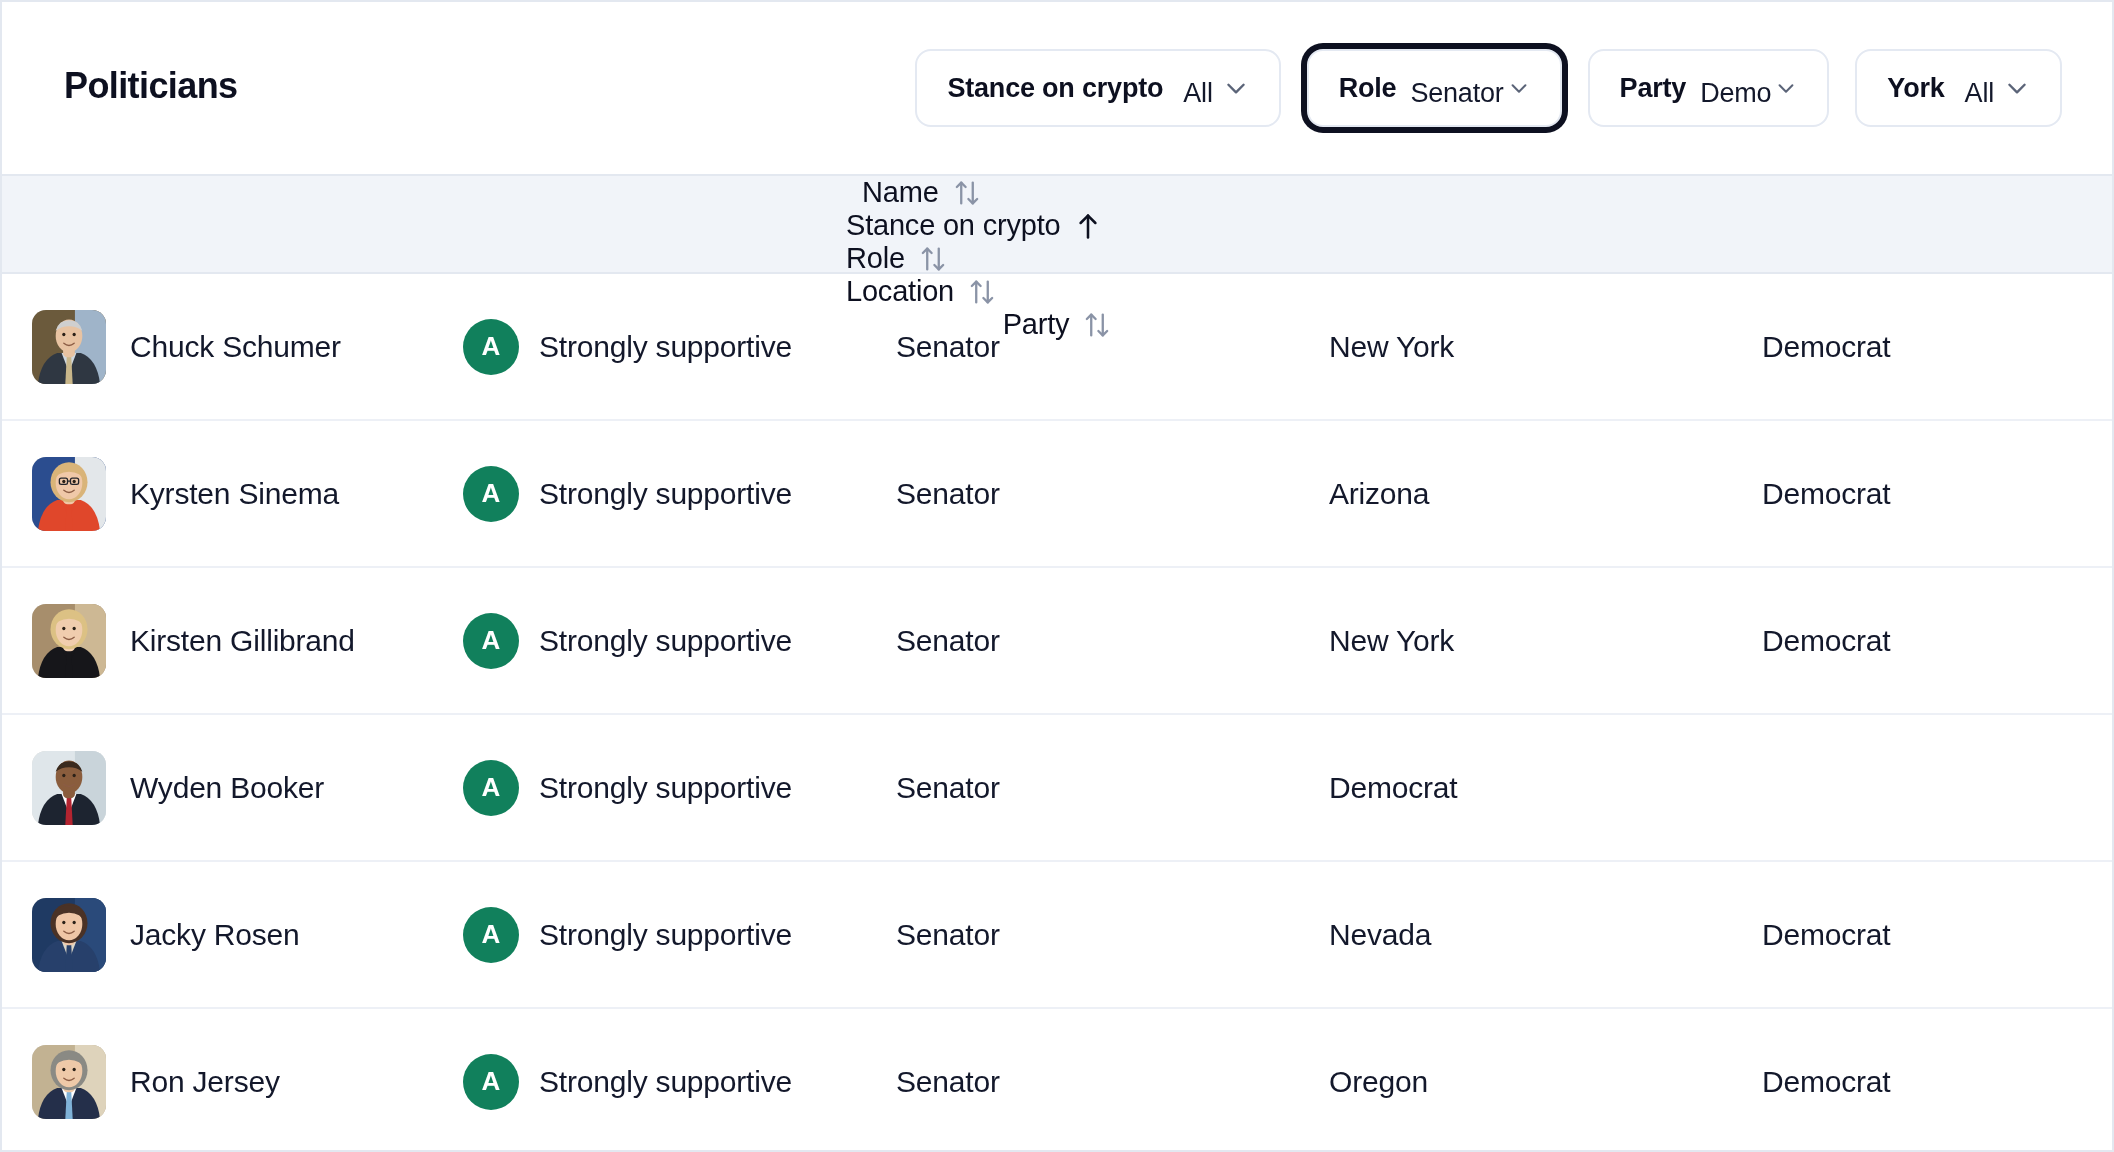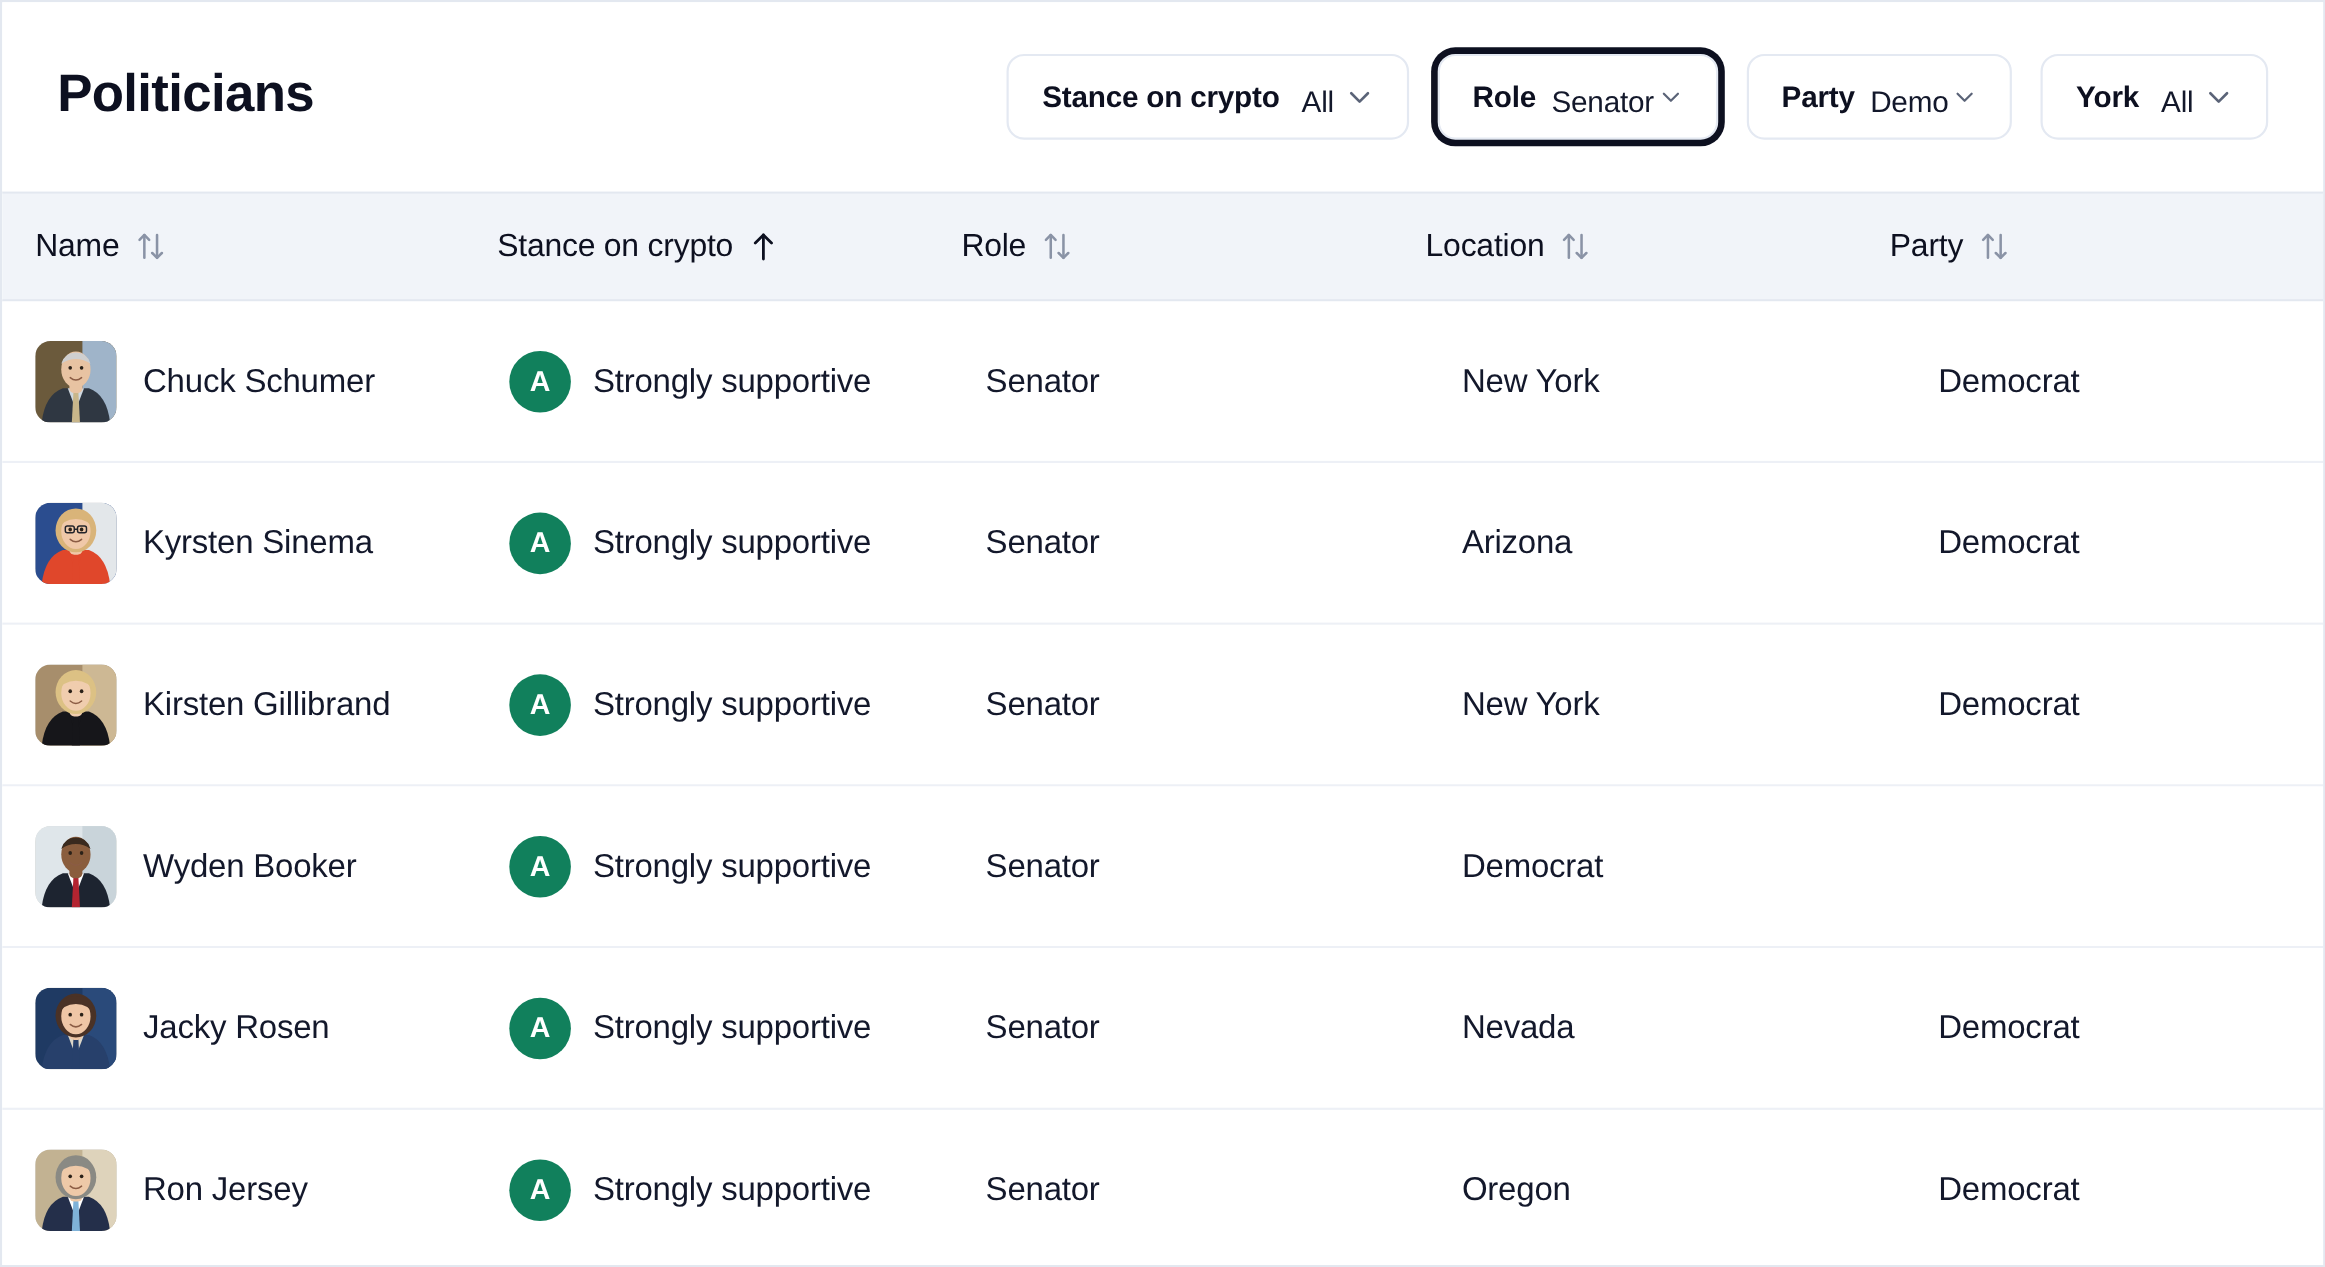--- a/index.html
+++ b/index.html
@@ -29,26 +29,26 @@
     position: relative;
     height: 172px;
     background: #ffffff;
     display: flex;
     align-items: center;
     justify-content: space-between;
     padding: 0 44px 0 50px;
   }
 
   .page-title {
-    font-size: 48px;
+    font-size: 36px;
     font-weight: 700;
     letter-spacing: -0.6px;
     color: #0d1020;
     line-height: 1;
-    margin: 0;
+    margin: 12px;
     padding-bottom: 4px;
   }
 
   .filters {
     display: flex;
     align-items: center;
     gap: 26px;
     padding-right: 6px;
   }
 
@@ -110,20 +110,21 @@
   
   .table { width: 100%; }
 
   .thead {
     display: flex;
     align-items: center;
     height: 100px;
     background: #f1f4f9;
     border-top: 2px solid #e3e8f0;
     border-bottom: 2px solid #e3e8f0;
+    flex-direction: column;
   }
 
   .row {
     display: flex;
     align-items: center;
     height: 147px;
     background: #ffffff;
     border-bottom: 2px solid #edf0f6;
     gap: 11px;
   }

